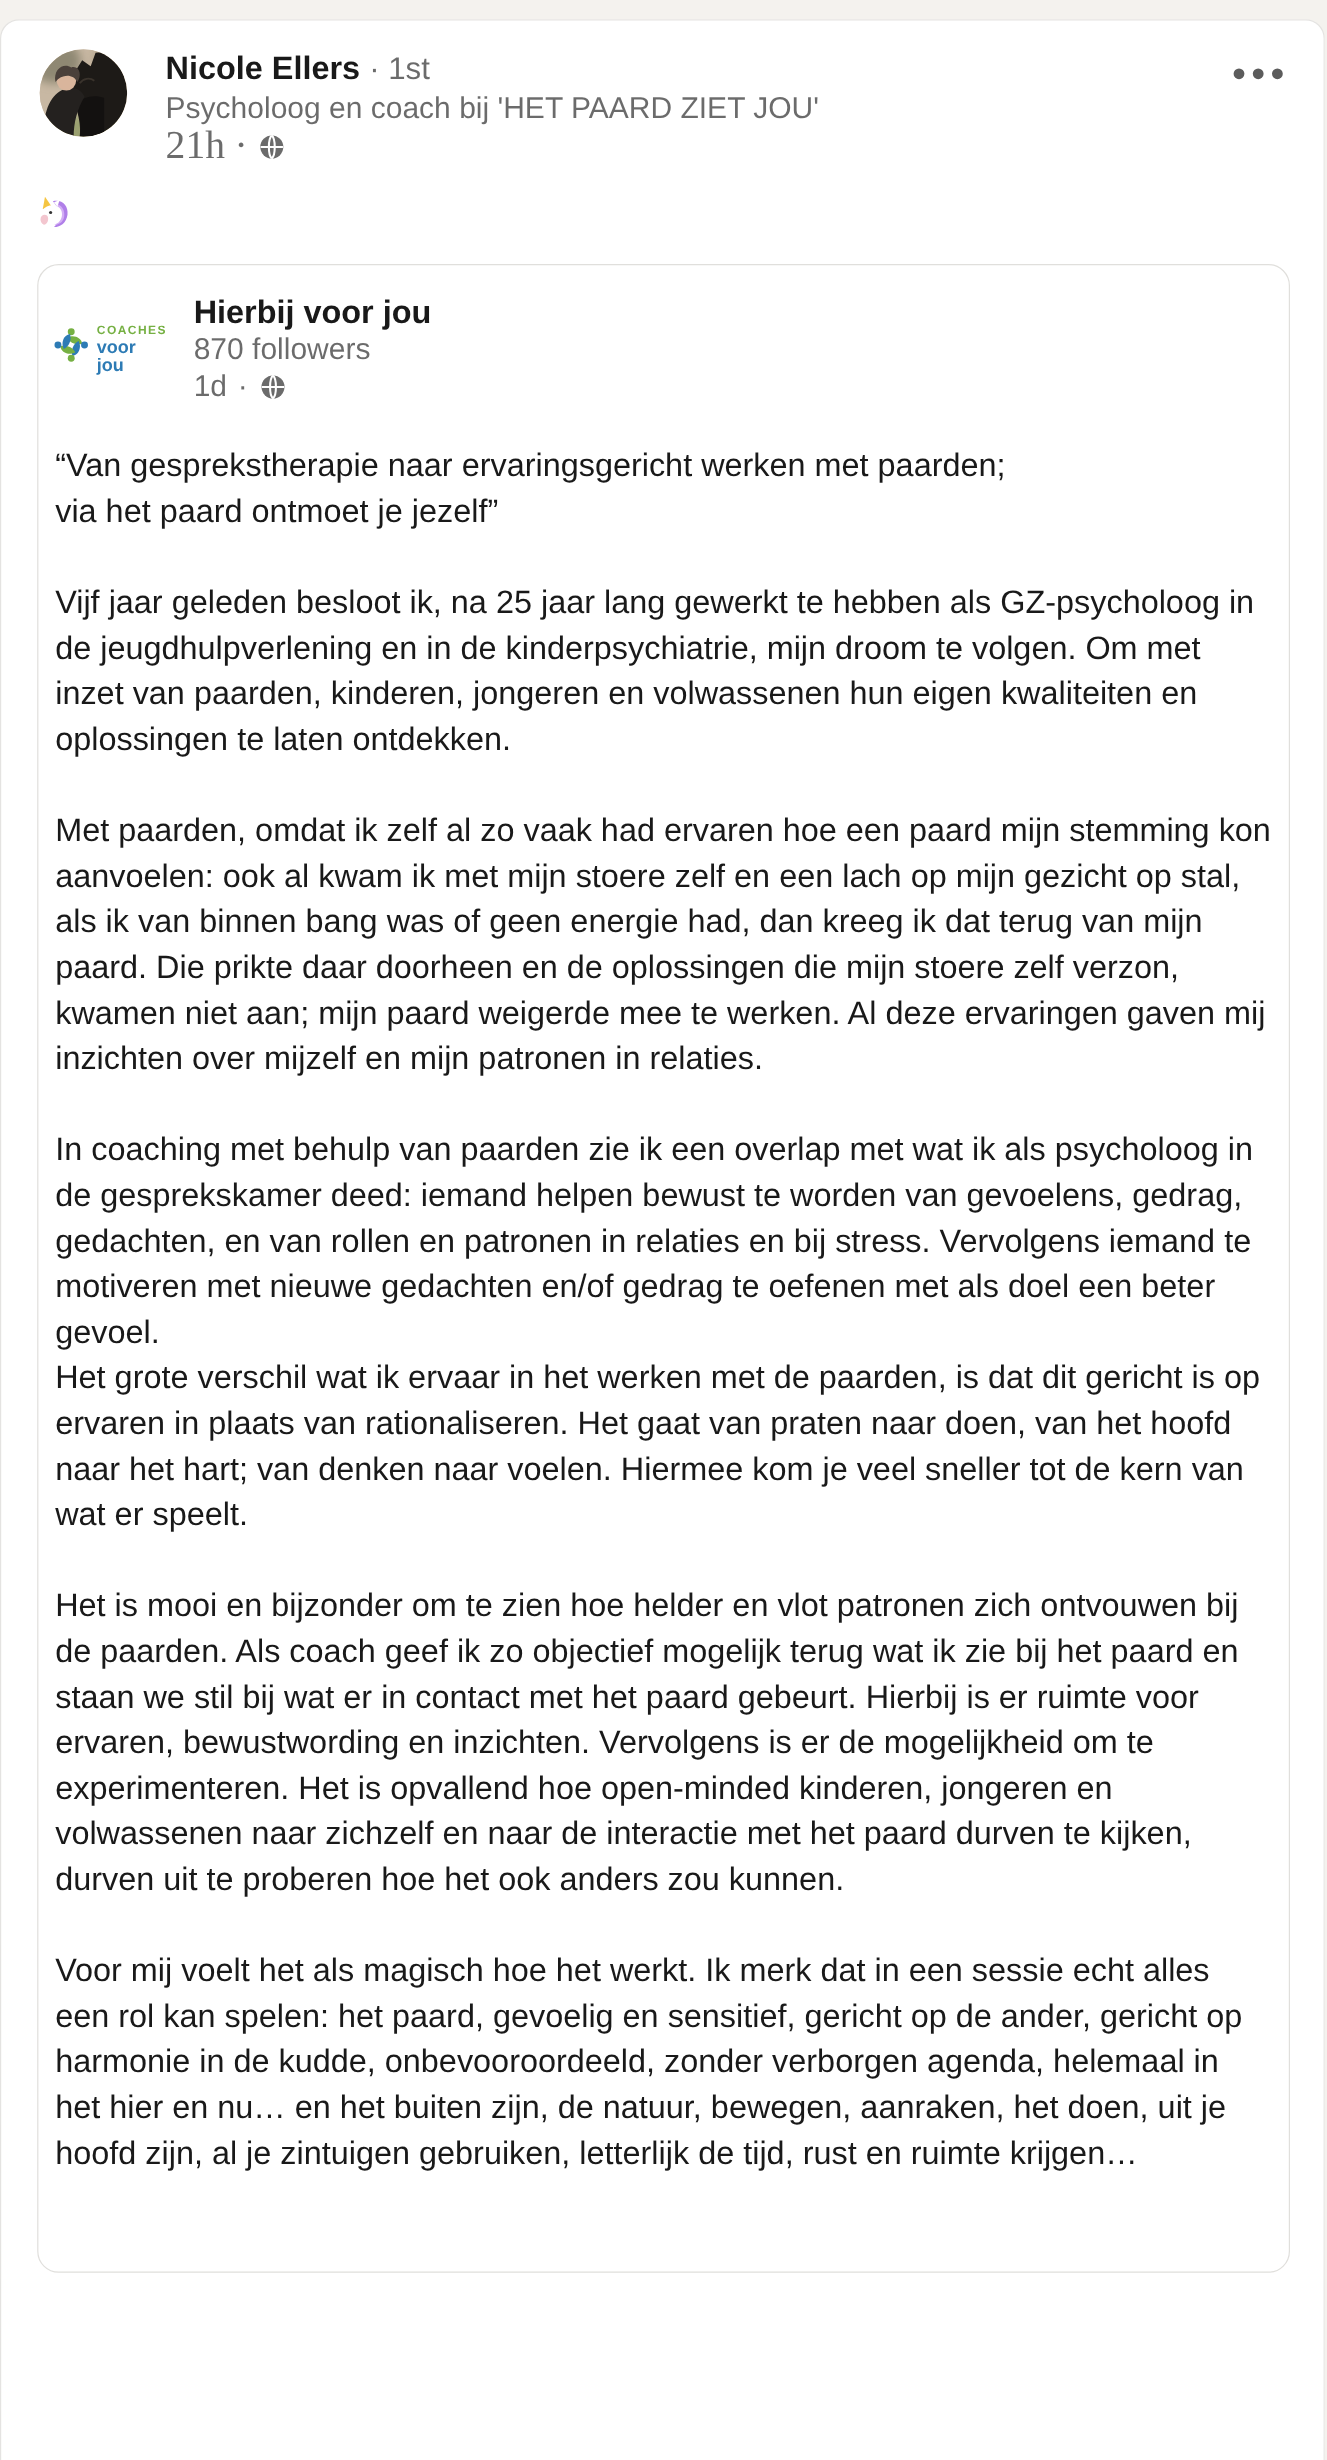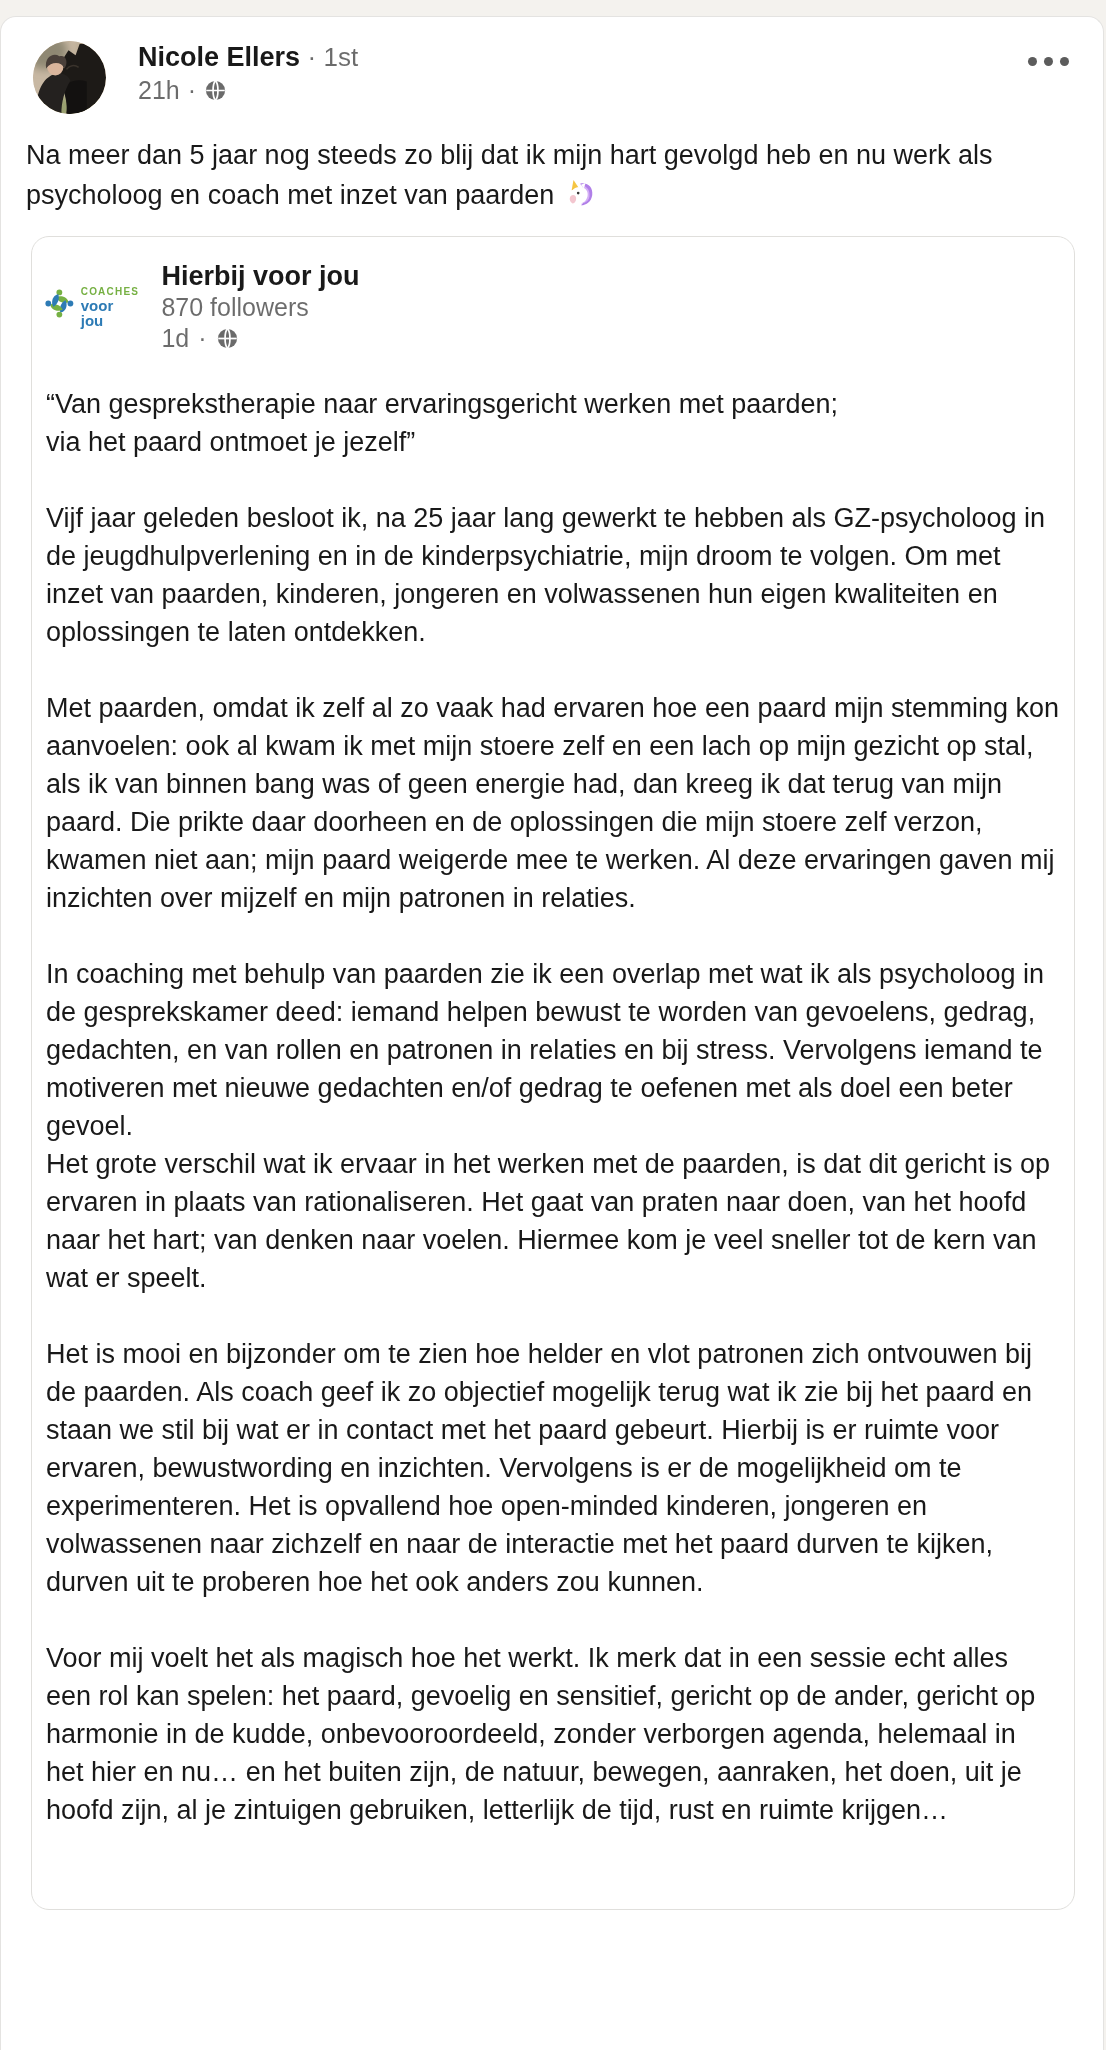--- a/index.html
+++ b/index.html
@@ -27,22 +27,22 @@
   .author-info{margin-left:32px;flex:1;min-width:0;}
   .name-row{font-size:27px;line-height:33px;color:rgba(0,0,0,.9);}
   .author-name{font-weight:bold;cursor:pointer;}
   .dim{color:rgba(0,0,0,.58);font-weight:normal;}
   .name-row .dim{font-size:26px;}
   .headline{
     font-size:25px;line-height:32px;color:rgba(0,0,0,.58);
     white-space:nowrap;overflow:hidden;text-overflow:ellipsis;
   }
   .meta-row{
-    font-size:25px;line-height:32px;color:rgba(0,0,0,.58);
-    display:flex;align-items:center;gap:8px;
+    font-size:33px;line-height:32px;color:rgba(0,0,0,.58);
+    display:flex;align-items:center;gap:8px;font-family:Liberation Serif, serif;
   }
   .globe{display:inline-flex;align-items:center;}
   .overflow-btn{
     margin-left:auto;margin-top:6px;
     background:none;border:none;padding:10px 14px;cursor:pointer;
     display:flex;gap:7px;align-items:center;
   }
   .overflow-btn i{width:9px;height:9px;border-radius:50%;background:#5c5c5c;display:block;}
   
   .post-body{
@@ -110,20 +110,21 @@
         </g>
       </svg>
     </div>
 
     <div class="author-info">
       <div class="name-row">
         <span class="author-name">Nicole Ellers</span>
         <span class="dim"> <span>·</span> </span>
         <span class="dim">1st</span>
       </div>
+      <div class="headline">Psycholoog en coach bij 'HET PAARD ZIET JOU'</div>
       <div class="meta-row">
         <span>21h</span>
         <span>·</span>
         <span class="globe">
           <svg width="23" height="23" viewBox="0 0 24 24">
             <circle cx="12" cy="12" r="10" fill="#6b6b6b"></circle>
             <g stroke="#ffffff" stroke-width="1.8" fill="none">
               <path d="M2.3 12h19.4"></path>
               <path d="M12 2c3.4 3 3.4 17 0 20"></path>
               <path d="M12 2c-3.4 3-3.4 17 0 20"></path>
@@ -134,21 +135,20 @@
     </div>
 
     <button class="overflow-btn" aria-label="post options">
       <i></i>
         <i></i>
         <i></i>
     </button>
   </header>
 
   <div class="post-body">
-    <span>Na meer dan 5 jaar nog steeds zo blij dat ik mijn hart gevolgd heb en nu werk als psycholoog en coach met inzet van paarden</span>
     <span class="emoji">
       <svg width="30" height="30" viewBox="0 0 32 32">
 
         <path d="M15 5 C23 3 29 9 28 17 C27 24 22 28 16 28 C22 23 22 12 15 5 Z" fill="#b07fe8"></path>
         <path d="M17 7 C23 8 26 13 25 19 C24 24 20 26 16 26 C20 21 21 13 17 7 Z" fill="#d3aef5"></path>
 
         <path d="M8 1 L14 10 L6 12 Z" fill="#f5c542"></path>
 
         <path d="M16 6 L21 4 L19 10 Z" fill="#ffffff"></path>
 

